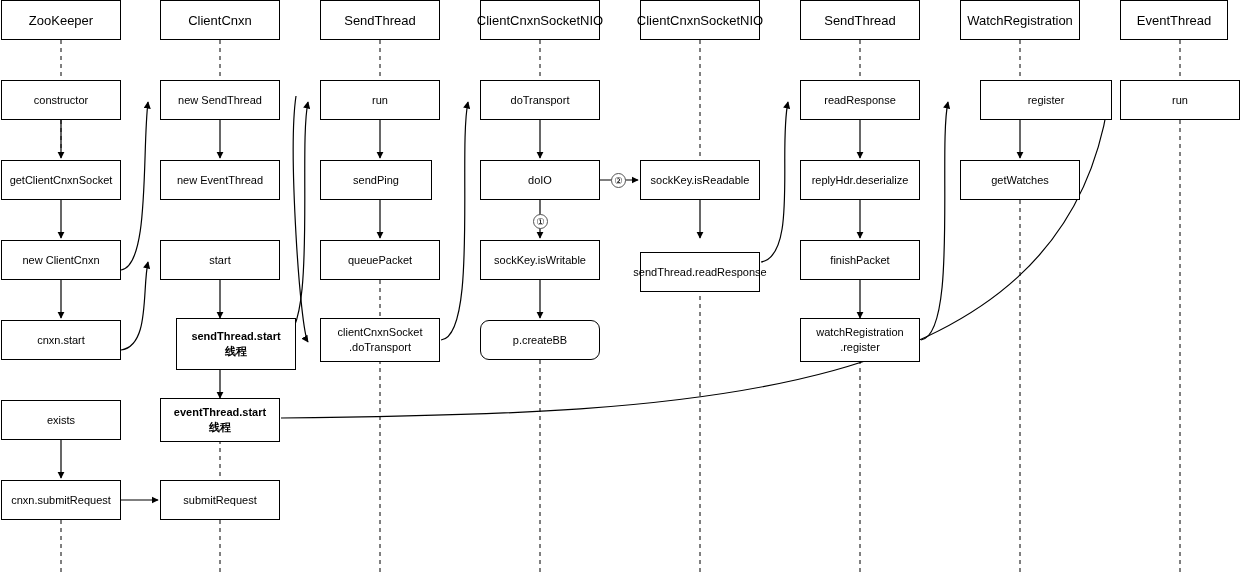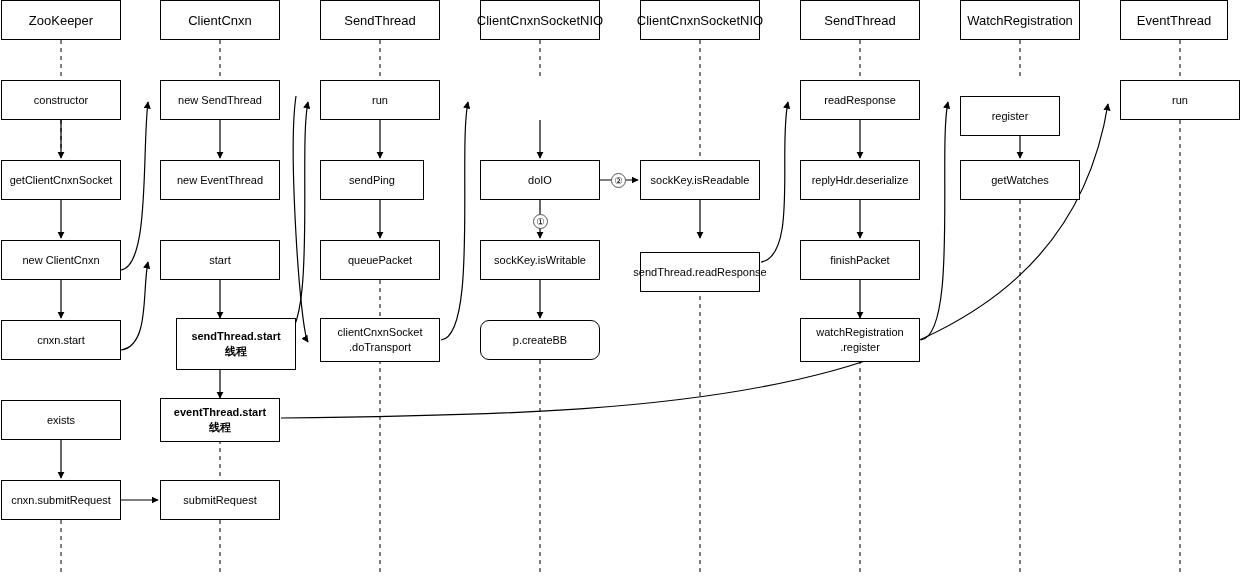--- a/index.html
+++ b/index.html
@@ -174,39 +174,40 @@
   <div class="node" style="left:160px; top:80px;  width:120px; height:40px;">new SendThread</div>
   <div class="node" style="left:160px; top:160px; width:120px; height:40px;">new EventThread</div>
   <div class="node" style="left:160px; top:240px; width:120px; height:40px;">start</div>
   <div class="node bold" style="left:176px; top:318px; width:120px; height:52px;">sendThread.start
 线程</div>
   <div class="node bold" style="left:160px; top:398px; width:120px; height:44px;">eventThread.start
 线程</div>
   <div class="node" style="left:160px; top:480px; width:120px; height:40px;">submitRequest</div>
 
   <div class="node" style="left:320px; top:80px;  width:120px; height:40px;">run</div>
-  <div class="node" style="left:320px; top:160px; width:104px; height:40px;">sendPing</div>
+  <div class="node" style="left:320px; top:160px; width:112px; height:40px;">sendPing</div>
   <div class="node" style="left:320px; top:240px; width:120px; height:40px;">queuePacket</div>
   <div class="node" style="left:320px; top:318px; width:120px; height:44px;">clientCnxnSocket
 .doTransport</div>
 
+  <div class="node" style="left:480px; top:80px;  width:120px; height:40px;">doTransport</div>
   <div class="node" style="left:480px; top:160px; width:120px; height:40px;">doIO</div>
   <div class="node" style="left:480px; top:240px; width:120px; height:40px;">sockKey.isWritable</div>
   <div class="node" style="left:480px; top:320px; width:120px; height:40px;border-radius:9px;">p.createBB</div>
 
   <div class="node" style="left:640px; top:160px; width:120px; height:40px;">sockKey.isReadable</div>
   <div class="node overflow" style="left:640px; top:252px; width:120px; height:40px;">sendThread.readResponse</div>
 
   <div class="node" style="left:800px; top:80px;  width:120px; height:40px;">readResponse</div>
   <div class="node" style="left:800px; top:160px; width:120px; height:40px;">replyHdr.deserialize</div>
   <div class="node" style="left:800px; top:240px; width:120px; height:40px;">finishPacket</div>
   <div class="node" style="left:800px; top:318px; width:120px; height:44px;">watchRegistration
 .register</div>
 
-  <div class="node" style="left:960px; top:80px;  width:100px; height:40px;margin-top:16px;">register</div>
+  <div class="node" style="left:980px; top:80px;  width:132px; height:40px;">register</div>
   <div class="node" style="left:960px; top:160px; width:120px; height:40px;">getWatches</div>
 
   <div class="node" style="left:1120px; top:80px; width:120px; height:40px;">run</div>
 
   <div class="marker" style="left:533px; top:214px;">①</div>
   <div class="marker" style="left:611px; top:173px;">②</div>
 
 </div>
 
 </body></html>

